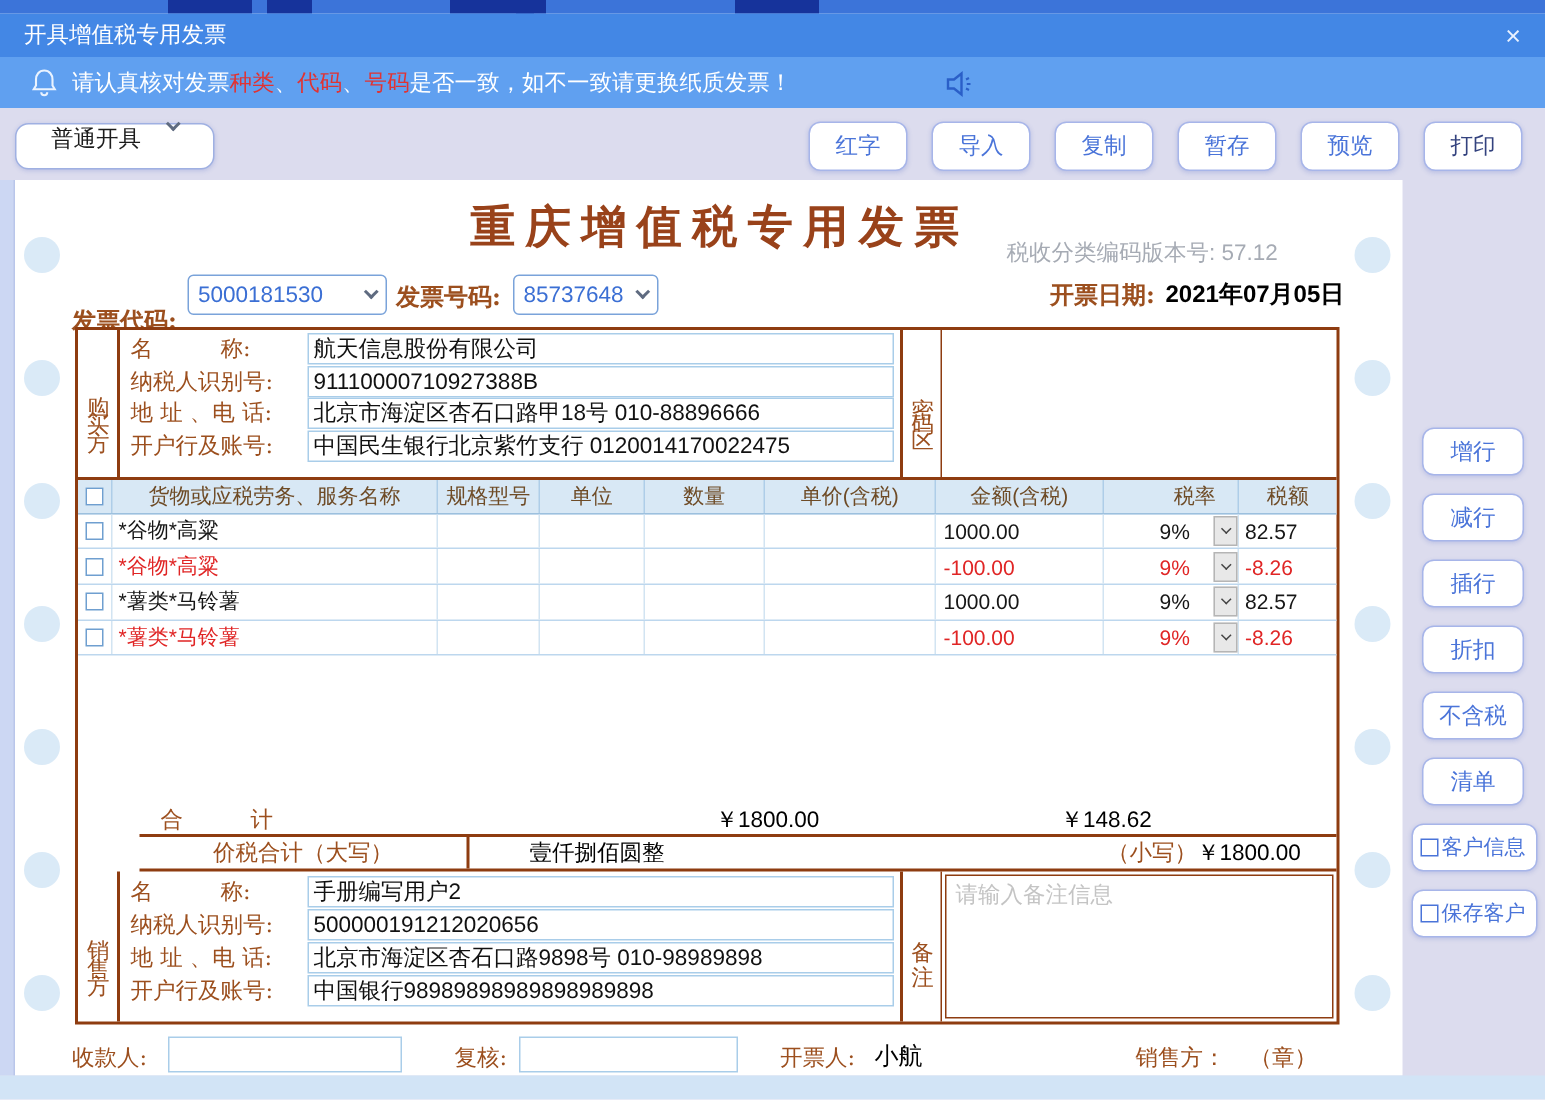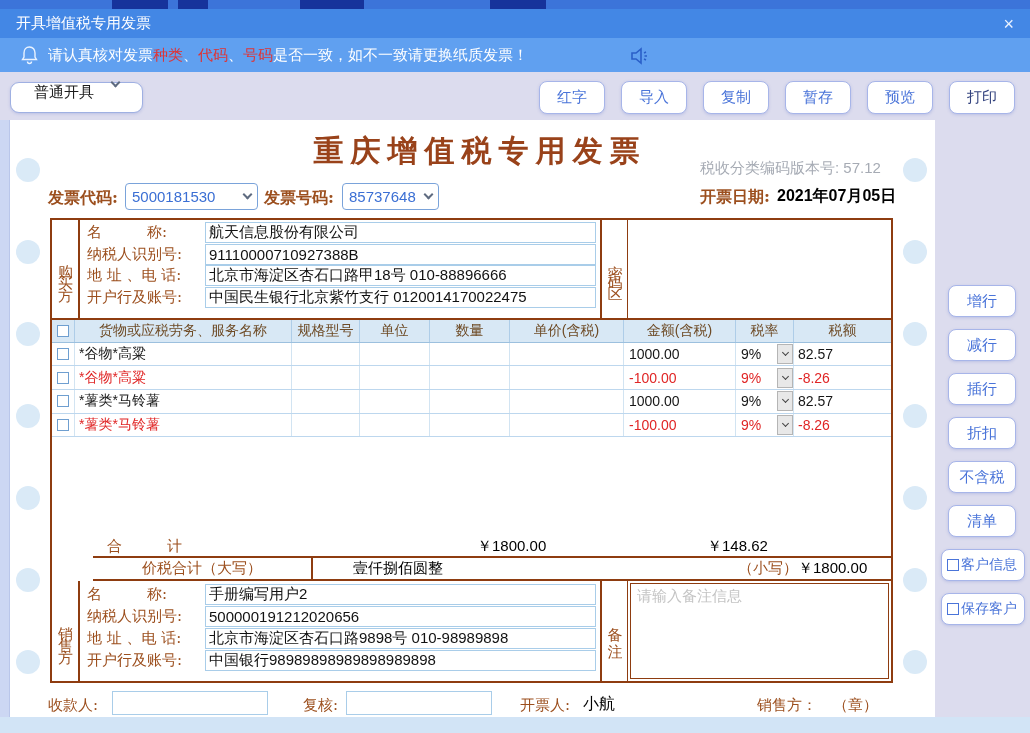--- a/index.html
+++ b/index.html
@@ -36,21 +36,21 @@
   
   #left-strip { left:0; top:120px; width:10px; height:597px; background:#ccd7f3; border-right:1px solid #b9c6ea; }
   #main-panel { left:10px; top:120px; width:925px; height:597px; background:#fff; }
   #bottom-strip { left:0; top:717px; width:1030px; height:16px; background:#d2e4f6; }
   .dot { position:absolute; width:24px; height:24px; border-radius:50%; background:#daeaf7; }
 
   
   .serif-brown { color:#9c4f1e; font-family:"DejaVu Serif","Liberation Serif",serif; }
   #inv-title { left:290px; top:131px; width:380px; text-align:center; font-size:30px; color:#99421a;
                font-family:"DejaVu Serif","Liberation Serif",serif; letter-spacing:7px; font-weight:600; }
-  #inv-version { left:700px; top:159px; font-size:15px; color:#a6abb4; }
+  #inv-version { left:671px; top:159px; font-size:15px; color:#a6abb4; }
   .fieldlabel { font-size:16px; font-weight:bold; }
   .combo { background:#fff; border:1.5px solid #7aa3da; border-radius:4px; display:flex; align-items:center;
            padding:0 6px; color:#3b6fd4; font-size:15px; height:27px; cursor:pointer; }
   .combo .chev, #mode-select .chev { margin-left:auto; width:7px; height:7px; border-right:2px solid #5f6b80;
            border-bottom:2px solid #5f6b80; transform:rotate(45deg); margin-top:-4px; }
   #date-label { left:700px; top:187px; }
   #date-value { left:777px; top:186px; font-size:16px; font-weight:bold; color:#000; }
 
   
   #frame { left:50px; top:218px; width:843px; height:465px; border:2px solid #8e3c10; background:#fff;
@@ -68,21 +68,21 @@
   .zone-area { flex:1; position:relative; }
 
   
   #items-header { height:23px; display:flex; background:#d8e8f5; border-bottom:1px solid #9cc0de;
                   font-size:14px; color:#6e4b26; align-items:center; }
   #items-header .cell { display:flex; align-items:center; justify-content:center; height:100%;
                         border-right:1px solid #aecde8; }
   .irow { height:24px; display:flex; font-size:14px; color:#161616; border-bottom:1px solid #bdd7ee; }
   .irow .cell { display:flex; align-items:center; height:100%; border-right:1px solid #d2e4f2; }
   .c0{width:23px;justify-content:center;} .c1{width:217px;padding-left:4px;} .c2{width:68px;} .c3{width:70px;}
-  .c4{width:80px;} .c5{width:114px;} .c6{width:112px;padding-left:5px;} .c7{width:58px;} .c8{flex:1;padding-left:4px;border-right:none!important;}
+  .c4{width:80px;} .c5{width:114px;} .c6{width:112px;padding-left:5px;} .c7{width:58px;margin-left:32px;} .c8{flex:1;padding-left:4px;border-right:none!important;}
   .cb { width:12px; height:12px; border:1px solid #6f9fd0; background:#fff; display:inline-block; }
   .neg { color:#e02525; }
   .rate-cell { justify-content:space-between; padding-left:5px; }
   .sel-btn { width:16px; height:20px; background:#e8e8e8; border:1px solid #b5b5b5; display:flex;
              align-items:center; justify-content:center; flex:none; cursor:pointer; }
   .sel-btn .chev { width:5px; height:5px; border-right:1.5px solid #444; border-bottom:1.5px solid #444;
                    transform:rotate(45deg); margin-top:-3px; }
   #spacer { height:100px; }
 
   
@@ -174,21 +174,21 @@
 <div class="dot" style="left:903px;top:240px;"></div>
 <div class="dot" style="left:903px;top:322px;"></div>
 <div class="dot" style="left:903px;top:404px;"></div>
 <div class="dot" style="left:903px;top:486px;"></div>
 <div class="dot" style="left:903px;top:568px;"></div>
 <div class="dot" style="left:903px;top:650px;"></div>
 
 <div id="inv-title" class="abs">重庆增值税专用发票</div>
 <div id="inv-version" class="abs">税收分类编码版本号: 57.12</div>
 
-<div class="abs serif-brown fieldlabel" style="left:48px;top:188px;">发票代码:</div>
+<div class="abs serif-brown fieldlabel" style="left:48px;top:204px;">发票代码:</div>
 <div class="abs combo" style="left:125px;top:183px;width:133px;">
   <span>5000181530</span>
   <span class="chev"></span>
 </div>
 <div class="abs serif-brown fieldlabel" style="left:264px;top:188px;">发票号码:</div>
 <div class="abs combo" style="left:342px;top:183px;width:97px;">
   <span>85737648</span>
   <span class="chev"></span>
 </div>
 <div id="date-label" class="abs serif-brown fieldlabel">开票日期:</div>

